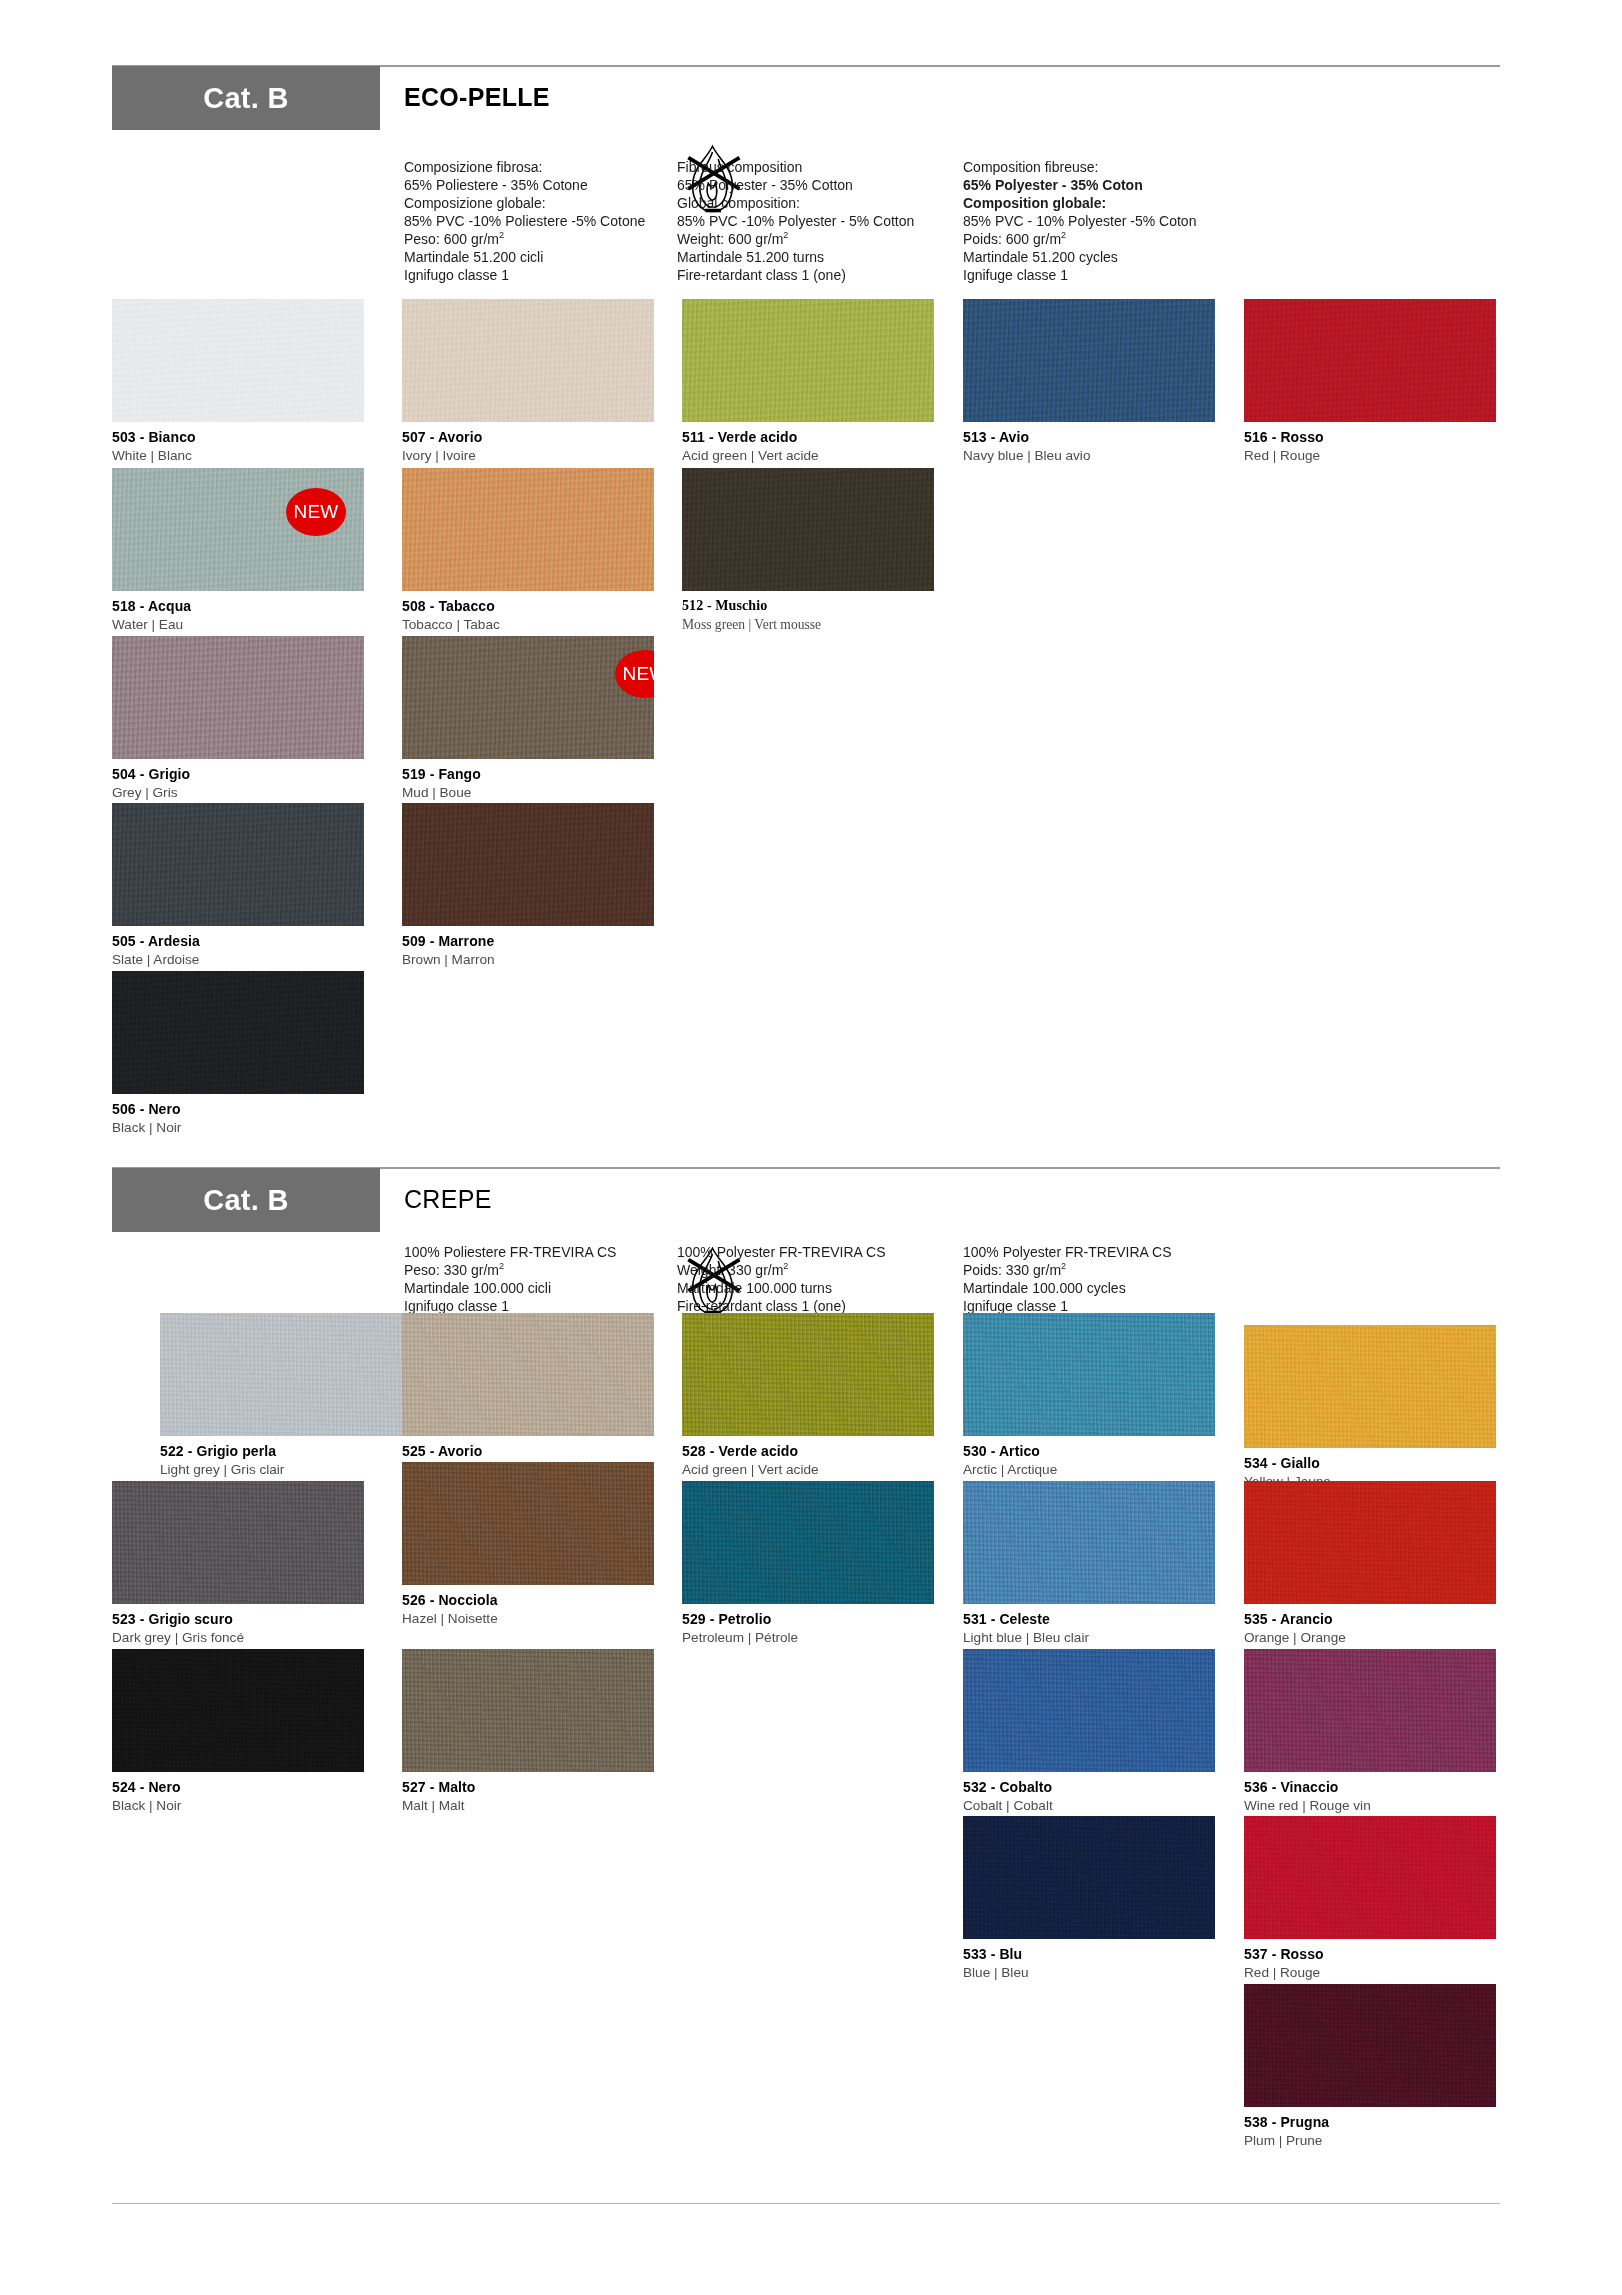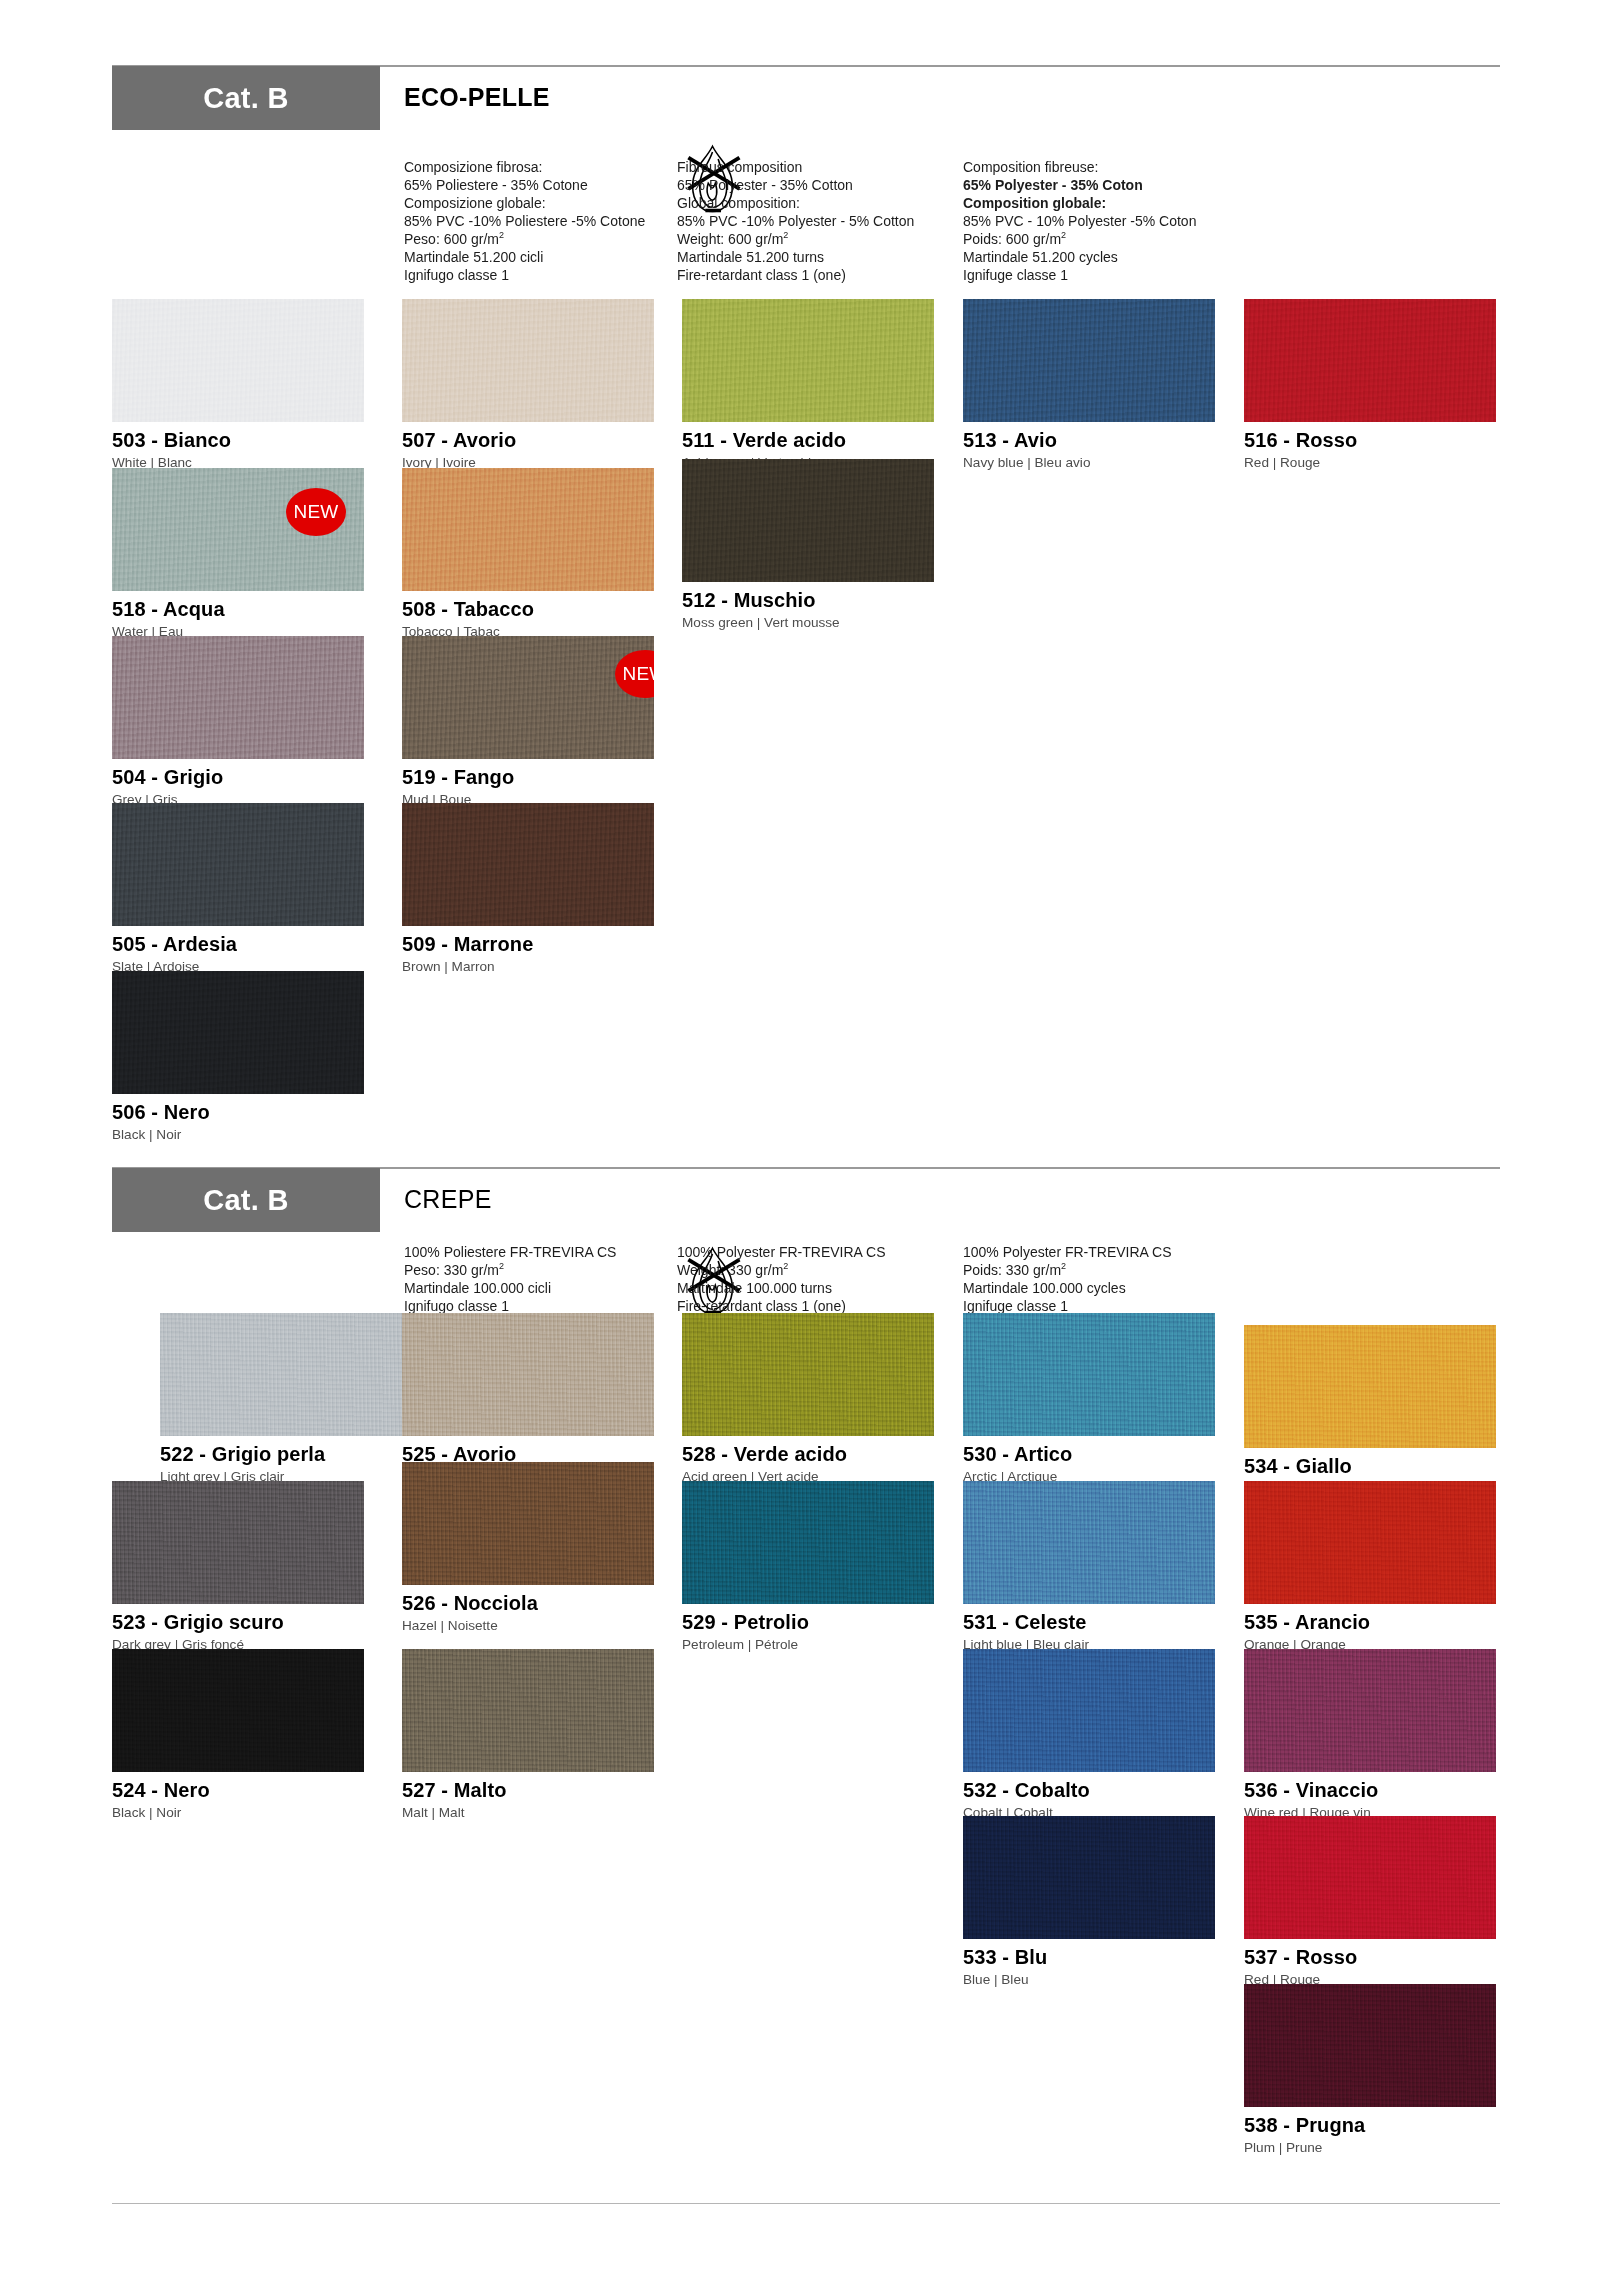--- a/index.html
+++ b/index.html
@@ -118,21 +118,21 @@
     display: flex;
     align-items: center;
     justify-content: center;
     letter-spacing: 0.3px;
   }
   .badge-new.pos-right { right: 18px; top: 19.5px; }
   .badge-new.pos-overhang { right: -21px; top: 14.3px; }
 
   .sw-name {
     margin-top: 6.5px;
-    font-size: 20px;
+    font-size: 14px;
     font-weight: bold;
     letter-spacing: 0.1px;
     white-space: nowrap;
   }
   .sw-sub {
     margin-top: 3.2px;
     font-size: 13.6px;
     color: #4d4d4d;
     white-space: nowrap;
   }
@@ -251,21 +251,21 @@
           <div class="sw-name">518 - Acqua</div>
           <div class="sw-sub">Water | Eau</div>
         </div>
         <div class="swatch-cell" style="left: 402px; top: 403px;">
           <div class="swatch" style="background: rgb(210, 146, 90);">
             <div class="tex"></div>
           </div>
           <div class="sw-name">508 - Tabacco</div>
           <div class="sw-sub">Tobacco | Tabac</div>
         </div>
-        <div class="swatch-cell" style="left: 682px; top: 394px;">
+        <div class="swatch-cell" style="left: 682px; top: 403px; font-family: Liberation Serif, serif;">
           <div class="swatch" style="background: rgb(58, 52, 41);">
             <div class="tex"></div>
           </div>
           <div class="sw-name">512 - Muschio</div>
           <div class="sw-sub">Moss green | Vert mousse</div>
         </div>
         <div class="swatch-cell" style="left: 112px; top: 571px;">
           <div class="swatch" style="background: rgb(147, 128, 135);">
             <div class="tex"></div>
           </div>

